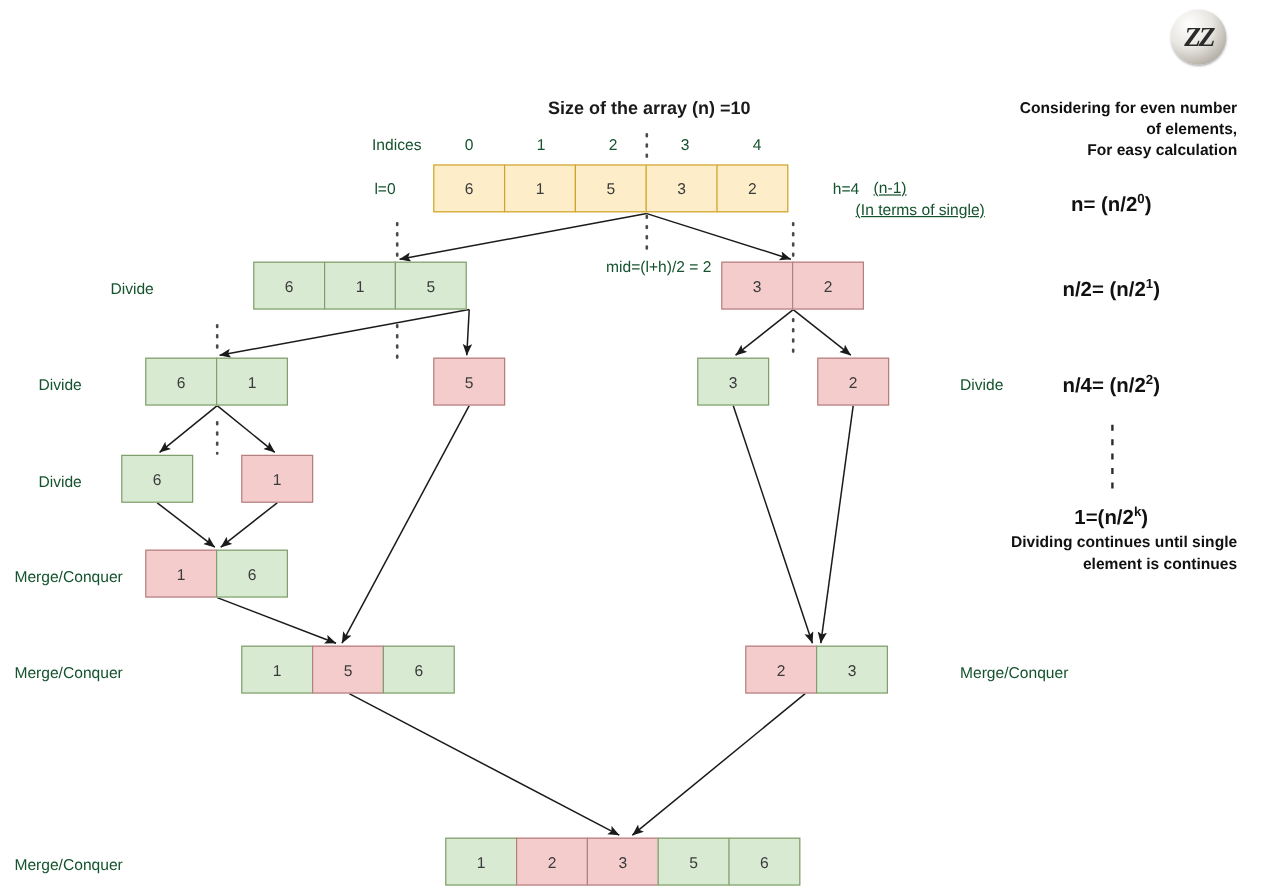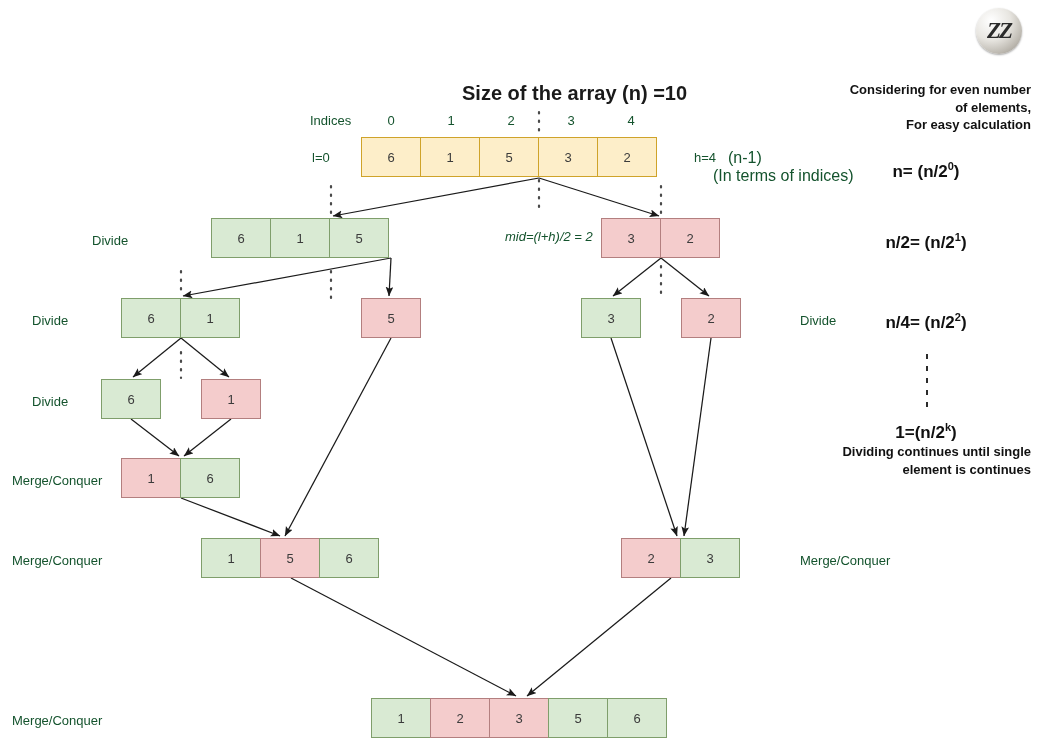--- a/index.html
+++ b/index.html
@@ -8,21 +8,21 @@
     width:1051px;height:741px;position:relative;overflow:hidden;
     font-family:"Liberation Sans", sans-serif;
     color:#404040;
   }
   #canvas{position:absolute;left:0;top:0;width:1051px;height:741px;}
   svg#wires{position:absolute;left:0;top:0;width:1051px;height:741px;pointer-events:none;}
 
   .lbl{position:absolute;white-space:nowrap;font-size:13px;color:#14532d;}
   .lbl.bold{font-weight:bold;color:#1a1a1a;}
   .lbl.center{text-align:center;}
-  .lbl.small{font-size:16px;}
+  .lbl.small{font-size:13px;text-decoration:underline;}
 
   
   .arr{position:absolute;display:flex;}
   .cell{
     box-sizing:border-box;
     display:flex;align-items:center;justify-content:center;
     font-size:13px;line-height:1;
   }
   .cell.green{background:#d9ead3;border:1px solid #7f9e6b;color:#3b3b3b;}
   .cell.red{background:#f4cccc;border:1px solid #b37f7f;color:#3b3b3b;}
@@ -95,34 +95,34 @@
       <path d="M539,180 L539,214"></path>
       <path d="M331,186 L331,216"></path>
       <path d="M661,186 L661,216"></path>
       <path d="M181,271 L181,296"></path>
       <path d="M331,271 L331,298"></path>
       <path d="M661,266 L661,296"></path>
       <path d="M181,352 L181,378"></path>
     </g>
   </svg>
 
-  <div class="lbl bold center" style="left:462px;top:82px;width:180px;font-size:20px;">Size of the array (n) =10</div>
+  <div class="lbl bold center" style="left:451px;top:82px;width:180px;font-size:15px;">Size of the array (n) =10</div>
 
   <div class="lbl" style="left:310px;top:113px;">Indices</div>
   <div class="lbl center" style="left:361px;top:113px;width:60px;">0</div>
   <div class="lbl center" style="left:421px;top:113px;width:60px;">1</div>
   <div class="lbl center" style="left:481px;top:113px;width:60px;">2</div>
   <div class="lbl center" style="left:541px;top:113px;width:60px;">3</div>
   <div class="lbl center" style="left:601px;top:113px;width:60px;">4</div>
 
   <div class="lbl" style="left:312px;top:150px;">l=0</div>
   <div class="lbl" style="left:694px;top:150px;">h=4</div>
   <div class="lbl small" style="left:728px;top:149px;">(n-1)</div>
-  <div class="lbl small" style="left:713px;top:167px;">(In terms of indices)</div>
-  <div class="lbl" style="left:505px;top:229px;font-style:italic;">mid=(l+h)/2 = 2</div>
+  <div class="lbl small" style="left:713px;top:167px;">(In terms of single)</div>
+  <div class="lbl" style="left:505px;top:215px;">mid=(l+h)/2 = 2</div>
 
   <div class="lbl" style="left:92px;top:233px;">Divide</div>
   <div class="lbl" style="left:32px;top:313px;">Divide</div>
   <div class="lbl" style="left:32px;top:394px;">Divide</div>
   <div class="lbl" style="left:12px;top:473px;">Merge/Conquer</div>
   <div class="lbl" style="left:12px;top:553px;">Merge/Conquer</div>
   <div class="lbl" style="left:12px;top:713px;">Merge/Conquer</div>
 
   <div class="lbl" style="left:800px;top:313px;">Divide</div>
   <div class="lbl" style="left:800px;top:553px;">Merge/Conquer</div>

